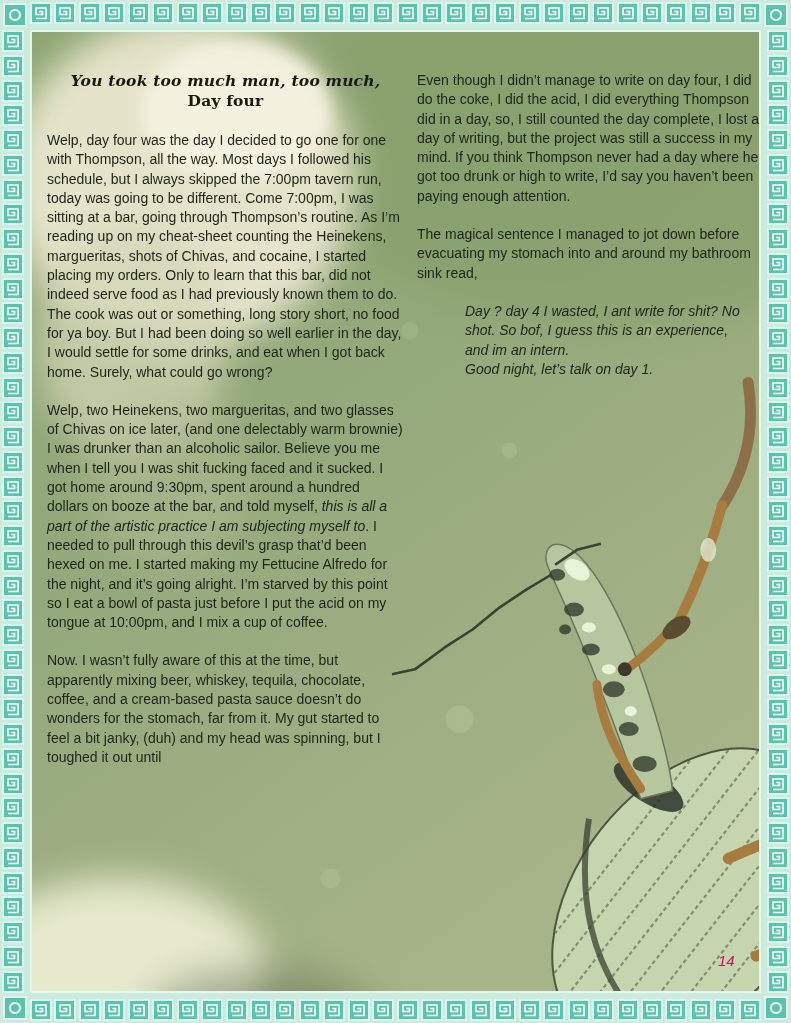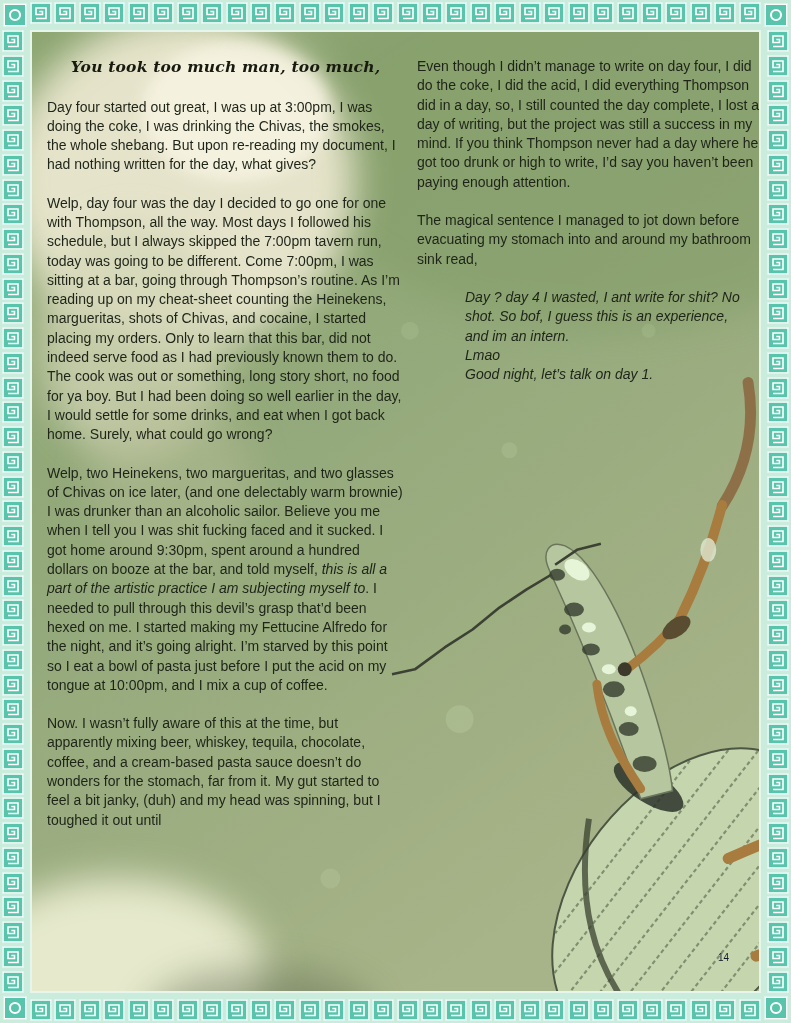--- a/index.html
+++ b/index.html
@@ -3,33 +3,33 @@
 <meta charset="utf-8">
 <style>
   html,body{margin:0;padding:0;background:#9fb18a;}
   .page{position:relative;width:791px;height:1023px;background:#c9ecdc;overflow:hidden;
         font-family:"Liberation Sans",sans-serif;}
   
   .photo{position:absolute;left:30px;top:30px;width:731px;height:963px;
          border:2px solid #e7f6ec;box-sizing:border-box;overflow:hidden;}
   .photo svg{display:block;width:100%;height:100%;}
   
-  .content{position:absolute;left:30px;top:24px;width:731px;height:963px;}
+  .content{position:absolute;left:30px;top:38px;width:731px;height:963px;}
   .col{position:absolute;top:33px;font-size:14px;line-height:19.3px;color:#1e2418;}
   .col-left{left:17px;width:357px;}
   .col-right{left:387px;width:352px;}
   .col p{margin:0 0 19px 0;}
   .heading{text-align:center;font-family:"DejaVu Serif",serif;font-weight:bold;
            font-size:15.5px;line-height:19.5px;color:#181a10;margin:0 0 21px 0;letter-spacing:.2px;}
   .heading .it{font-style:italic;}
   .emph{font-style:italic;}
   .quote{margin:19px 0 16px 48px;width:288px;font-style:italic;}
   .quote p{margin:0;}
-  .pageno{position:absolute;left:718px;top:952px;font-size:10px;color:#0f172a;
-          font-family:"Liberation Sans",sans-serif;}
+  .pageno{position:absolute;left:718px;top:952px;font-size:15px;color:#be185d;
+          font-family:"Liberation Sans",sans-serif;font-style:italic;}
   
   .strip{position:absolute;display:flex;justify-content:space-between;background:#c9ecdc;box-sizing:border-box;}
   .strip-h{left:30px;width:731px;height:30px;flex-direction:row;}
   .strip-top{top:0;align-items:flex-start;padding-top:2px;}
   .strip-bottom{bottom:0;align-items:flex-end;padding-bottom:2px;}
   .strip-v{top:30px;height:963px;width:30px;flex-direction:column;}
   .strip-left{left:0;align-items:flex-start;padding-left:2px;}
   .strip-right{right:0;align-items:flex-end;padding-right:2px;}
   .tile{width:22px;height:22px;background:#57c4ab;border-radius:2px;flex:0 0 auto;}
   .tile svg{display:block;width:100%;height:100%;}
@@ -1007,31 +1007,30 @@
           <rect x="1" y="1" width="20" height="20" fill="none" stroke="#fff" stroke-width="1.6"></rect>
           <circle cx="11" cy="11" r="4.6" fill="none" stroke="#fff" stroke-width="1.9"></circle>
         </svg>
       </span>
     </div>
 
   <main class="content">
     <div class="col col-left">
       <div class="heading">
         <div class="it">You took too much man, too much,</div>
+        <div>Day four</div>
       </div>
-      <p>Day four started out great, I was up at 3:00pm, I was doing the coke, I was drinking the Chivas, the smokes, the whole shebang. But upon re-reading my document, I had nothing written for the day, what gives?</p>
       <p>Welp, day four was the day I decided to go one for one with Thompson, all the way. Most days I followed his schedule, but I always skipped the 7:00pm tavern run, today was going to be different. Come 7:00pm, I was sitting at a bar, going through Thompson’s routine. As I’m reading up on my cheat-sheet counting the Heinekens, margueritas, shots of Chivas, and cocaine, I started placing my orders. Only to learn that this bar, did not indeed serve food as I had previously known them to do. The cook was out or something, long story short, no food for ya boy. But I had been doing so well earlier in the day, I would settle for some drinks, and eat when I got back home. Surely, what could go wrong?</p>
       <p><span>Welp, two Heinekens, two margueritas, and two glasses of Chivas on ice later, (and one delectably warm brownie) I was drunker than an alcoholic sailor. Believe you me when I tell you I was shit fucking faced and it sucked. I got home around 9:30pm, spent around a hundred dollars on booze at the bar, and told myself, </span><span class="emph">this is all a part of the artistic practice I am subjecting myself to</span><span>. I needed to pull through this devil’s grasp that’d been hexed on me. I started making my Fettucine Alfredo for the night, and it’s going alright. I’m starved by this point so I eat a bowl of pasta just before I put the acid on my tongue at 10:00pm, and I mix a cup of coffee.</span></p>
       <p>Now. I wasn’t fully aware of this at the time, but apparently mixing beer, whiskey, tequila, chocolate, coffee, and a cream-based pasta sauce doesn’t do wonders for the stomach, far from it. My gut started to feel a bit janky, (duh) and my head was spinning, but I toughed it out until</p>
     </div>
     <div class="col col-right">
       <p>Even though I didn’t manage to write on day four, I did do the coke, I did the acid, I did everything Thompson did in a day, so, I still counted the day complete, I lost a day of writing, but the project was still a success in my mind. If you think Thompson never had a day where he got too drunk or high to write, I’d say you haven’t been paying enough attention.</p>
       <p>The magical sentence I managed to jot down before evacuating my stomach into and around my bathroom sink read,</p>
       <div class="quote">
         <p>Day ? day 4 I wasted, I ant write for shit? No shot. So bof, I guess this is an experience, and im an intern.</p>
-        <p>Lmao</p>
         <p>Good night, let’s talk on day 1.</p>
       </div>
     </div>
   </main>
 
   <div class="pageno">14</div>
 </div>
 
 </body></html>

